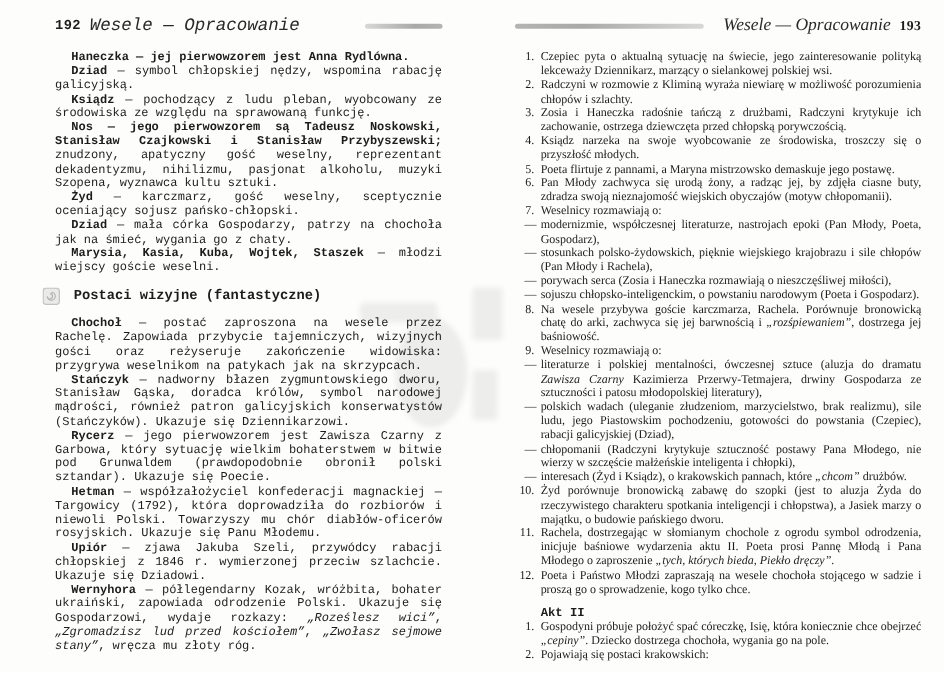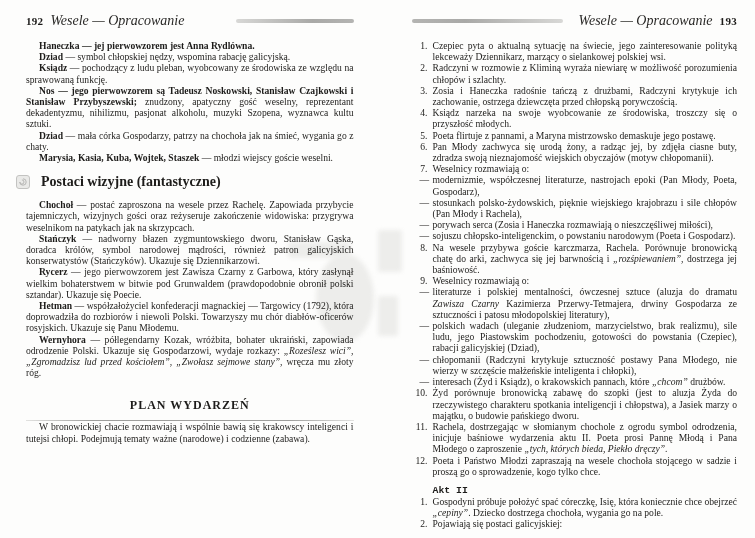--- a/index.html
+++ b/index.html
@@ -4,42 +4,42 @@
 <style>
   html,body{margin:0;padding:0;}
   body{
     width:755px;height:538px;overflow:hidden;
     background:#ffffff;
     font-family:"Liberation Serif", serif;
     color:#1d1c1a;
   }
   .spread{display:flex;width:755px;height:538px;background:#fdfdfc;}
   .page{position:relative;box-sizing:border-box;width:377.5px;height:538px;}
-  .page-left{padding:13px 24px 0 26px;}
+  .page-left{padding:13px 24px 0 44px;font-family:Liberation Mono, monospace;}
   .page-right{padding:13px 18px 0 34px;}
 
   
   .running-head{display:flex;align-items:center;margin-bottom:11px;}
   .pagenum{font-weight:bold;font-size:11px;letter-spacing:.3px;}
   .runtitle{font-style:italic;font-size:14px;color:#2a2927;white-space:nowrap;}
   .headrule{flex:1;height:4px;border-radius:2px;}
   .page-left .headrule{margin-left:52px;background:linear-gradient(90deg,#d8d8d6 0%,#a9a9a7 65%,#b4b4b2 100%);}
   .page-right .headrule{margin-right:16px;background:linear-gradient(270deg,#d8d8d6 0%,#a9a9a7 65%,#b4b4b2 100%);}
   .page-left .pagenum{margin-right:7px;}
   .page-right .pagenum{margin-left:7px;}
 
   
   .para{font-size:9.6px;line-height:11.2px;text-align:justify;text-indent:13px;}
   .b{font-weight:bold;}
   .i{font-style:italic;}
 
   
   .sechead{display:flex;align-items:center;gap:11px;margin:11px 0 9px -10px;}
   .sec-icon{width:14px;height:14px;flex:none;}
-  .sechead-title{font-weight:bold;font-size:14px;}
+  .sechead-title{font-weight:bold;font-size:11px;}
 
   
   .plan-block{margin-top:20px;}
   .plan-title{text-align:center;font-weight:bold;font-size:12px;letter-spacing:1px;}
   .plan-rule{height:1px;margin-top:7px;background:linear-gradient(90deg,#e2e2e0,#9e9e9c 20%,#9e9e9c 80%,#e2e2e0);}
 
   .act-label{font-weight:bold;font-size:9.8px;margin-top:17px;}
   .page-left .act-label{padding-left:13px;}
   .page-right .act-label{padding-left:21px;margin-top:8px;font-family:Liberation Mono, monospace;}
 
@@ -71,37 +71,39 @@
         <span class="pagenum">192</span>
         <span class="runtitle">Wesele — Opracowanie</span>
         <span class="headrule"></span>
       </div>
 
       <div id="left-chars">
           <div class="para"><span class="b">Haneczka — jej pierwowzorem jest Anna Rydlówna.</span></div>
           <div class="para"><span class="b">Dziad</span><span> — symbol chłopskiej nędzy, wspomina rabację galicyjską.</span></div>
           <div class="para"><span class="b">Ksiądz</span><span> — pochodzący z ludu pleban, wyobcowany ze środowiska ze względu na sprawowaną funkcję.</span></div>
           <div class="para"><span class="b">Nos — jego pierwowzorem są Tadeusz Noskowski, Stanisław Czajkowski i Stanisław Przybyszewski;</span><span> znudzony, apatyczny gość weselny, reprezentant dekadentyzmu, nihilizmu, pasjonat alkoholu, muzyki Szopena, wyznawca kultu sztuki.</span></div>
+          <div class="para"><span class="b">Żyd</span><span> — karczmarz, gość weselny, sceptycznie oceniający sojusz pańsko-chłopski.</span></div>
           <div class="para"><span class="b">Dziad</span><span> — mała córka Gospodarzy, patrzy na chochoła jak na śmieć, wygania go z chaty.</span></div>
           <div class="para"><span class="b">Marysia, Kasia, Kuba, Wojtek, Staszek</span><span> — młodzi wiejscy goście weselni.</span></div>
         </div>
 
       <div class="sechead">
         <svg class="sec-icon" viewBox="0 0 14 14">
           <rect x="0.5" y="0.5" width="13" height="13" rx="2.5" fill="#eaeae8" stroke="#c3c3c1"></rect>
           <path d="M7 7 m0 -3.2 a3.2 3.2 0 1 1 -3.2 3.2 a2.1 2.1 0 1 0 2.1 -2.1" fill="none" stroke="#b7b7b5" stroke-width="1"></path>
         </svg>
         <span class="sechead-title">Postaci wizyjne (fantastyczne)</span>
       </div>
 
       <div id="left-visionary">
           <div class="para"><span class="b">Chochoł</span><span> — postać zaproszona na wesele przez Rachelę. Zapowiada przybycie tajemniczych, wizyjnych gości oraz reżyseruje zakończenie widowiska: przygrywa weselnikom na patykach jak na skrzypcach.</span></div>
           <div class="para"><span class="b">Stańczyk</span><span> — nadworny błazen zygmuntowskiego dworu, Stanisław Gąska, doradca królów, symbol narodowej mądrości, również patron galicyjskich konserwatystów (Stańczyków). Ukazuje się Dziennikarzowi.</span></div>
-          <div class="para"><span class="b">Rycerz</span><span> — jego pierwowzorem jest Zawisza Czarny z Garbowa, który zasłynął wielkim bohaterstwem w bitwie pod Grunwaldem (prawdopodobnie obronił polski sztandar). Ukazuje się Poecie.</span></div>
+          <div class="para"><span class="b">Rycerz</span><span> — jego pierwowzorem jest Zawisza Czarny z Garbowa, który sytuację wielkim bohaterstwem w bitwie pod Grunwaldem (prawdopodobnie obronił polski sztandar). Ukazuje się Poecie.</span></div>
           <div class="para"><span class="b">Hetman</span><span> — współzałożyciel konfederacji magnackiej — Targowicy (1792), która doprowadziła do rozbiorów i niewoli Polski. Towarzyszy mu chór diabłów-oficerów rosyjskich. Ukazuje się Panu Młodemu.</span></div>
+          <div class="para"><span class="b">Upiór</span><span> — zjawa Jakuba Szeli, przywódcy rabacji chłopskiej z 1846 r. wymierzonej przeciw szlachcie. Ukazuje się Dziadowi.</span></div>
           <div class="para"><span class="b">Wernyhora</span><span> — półlegendarny Kozak, wróżbita, bohater ukraiński, zapowiada odrodzenie Polski. Ukazuje się Gospodarzowi, wydaje rozkazy: </span><span class="i">„Roześlesz wici”</span><span>, </span><span class="i">„Zgromadzisz lud przed kościołem”</span><span>, </span><span class="i">„Zwołasz sejmowe stany”</span><span>, wręcza mu złoty róg.</span></div>
         </div>
 
       <div class="plan-block">
         <div class="plan-title">PLAN WYDARZEŃ</div>
         <div class="plan-rule"></div>
       </div>
 
       <div class="para">W bronowickiej chacie rozmawiają i wspólnie bawią się krakowscy inteligenci i tutejsi chłopi. Podejmują tematy ważne (narodowe) i codzienne (zabawa).</div>
     </div>
@@ -201,19 +203,19 @@
         </div>
 
       <div class="act-label">Akt II</div>
       <div class="list" id="right-act2">
           <div class="item">
             <span class="m">1.</span>
             <div class="t"><span>Gospodyni próbuje położyć spać córeczkę, Isię, która koniecznie chce obejrzeć </span><span class="i">„cepiny”</span><span>. Dziecko dostrzega chochoła, wygania go na pole.</span></div>
           </div>
           <div class="item">
             <span class="m">2.</span>
-            <div class="t"><span>Pojawiają się postaci galicyjskiej:</span></div>
+            <div class="t"><span>Pojawiają się postaci krakowskich:</span></div>
           </div>
         </div>
     </div>
   </div>
 
 </div>
 
 </body></html>

